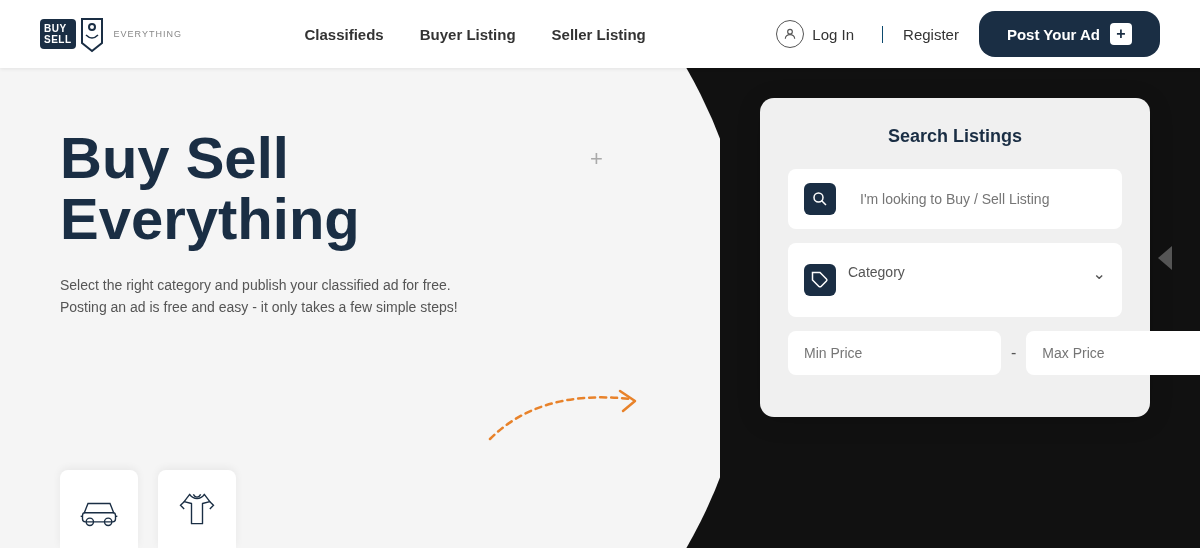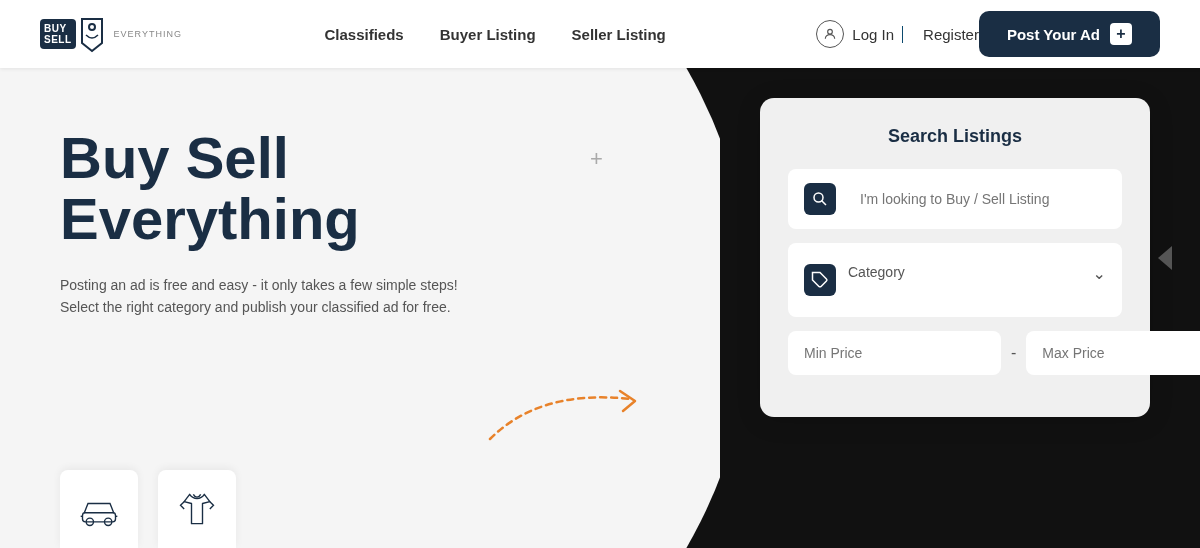--- a/index.html
+++ b/index.html
@@ -18,36 +18,36 @@
       text-transform: uppercase; letter-spacing: 0.5px;
     }
     .logo-box span { display: block; }
     .logo-text { font-size: 9px; color: #888; text-transform: uppercase; letter-spacing: 1px; }
 
     .nav-links { display: flex; align-items: center; gap: 36px; }
     .nav-link {
       font-size: 15px; color: #333; text-decoration: none; cursor: pointer;
       font-weight: 700;
     }
-    .nav-right { display: flex; align-items: center; }
+    .nav-right { display: flex; align-items: center; gap: 20px; }
     .login-btn {
       display: flex; align-items: center; gap: 8px;
       font-size: 15px; color: #333; cursor: pointer; border: none; background: none;
       padding: 0 8px;
     }
     .login-icon {
       width: 28px; height: 28px; border-radius: 50%; border: 1.5px solid #555;
       display: flex; align-items: center; justify-content: center; font-size: 14px;
     }
     .register-btn {
       font-size: 15px; color: #333; cursor: pointer; border: none; background: none;
       border-left: 1px solid #0c4a6e; padding-left: 20px;
     }
     .post-ad-btn {
-      background: #1a2e44; color: #fff; border: none; border-radius: 10px;
+      background: #1a2e44; color: #fff; border: none; border-radius: 16px;
       padding: 12px 28px; font-size: 15px; font-weight: 600; cursor: pointer;
       display: flex; align-items: center; gap: 10px;
     }
     .post-ad-btn .plus {
       background: #fff; color: #1a2e44; width: 22px; height: 22px;
       border-radius: 4px; display: flex; align-items: center; justify-content: center;
       font-size: 16px; font-weight: 700; line-height: 1;
     }
 
     
@@ -211,22 +211,22 @@
 
 <div class="hero">
   <div class="hero-bg-black"></div>
   <div class="hero-wave"></div>
 
   <div class="hero-content">
     <h1 class="hero-title">
       <span>Buy Sell</span><br>
       <span>Everything</span><br>
     </h1>
+    <p class="hero-subtitle">Select the right category and publish your classified ad for free.</p>
     <p class="hero-subtitle">Posting an ad is free and easy - it only takes a few simple steps!</p>
-    <p class="hero-subtitle">Select the right category and publish your classified ad for free.</p>
   </div>
 
   <div class="plus-cross">+</div>
 
   <div class="deco-arrow">
     <svg width="180" height="70" viewBox="0 0 180 70">
       <path d="M10 60 Q60 10 150 20" stroke="#e8822a" stroke-width="2.5" fill="none" stroke-dasharray="6 5" stroke-linecap="round"></path>
       <path d="M140 12 L155 22 L143 32" stroke="#e8822a" stroke-width="2.5" fill="none" stroke-linecap="round" stroke-linejoin="round"></path>
     </svg>
   </div>

